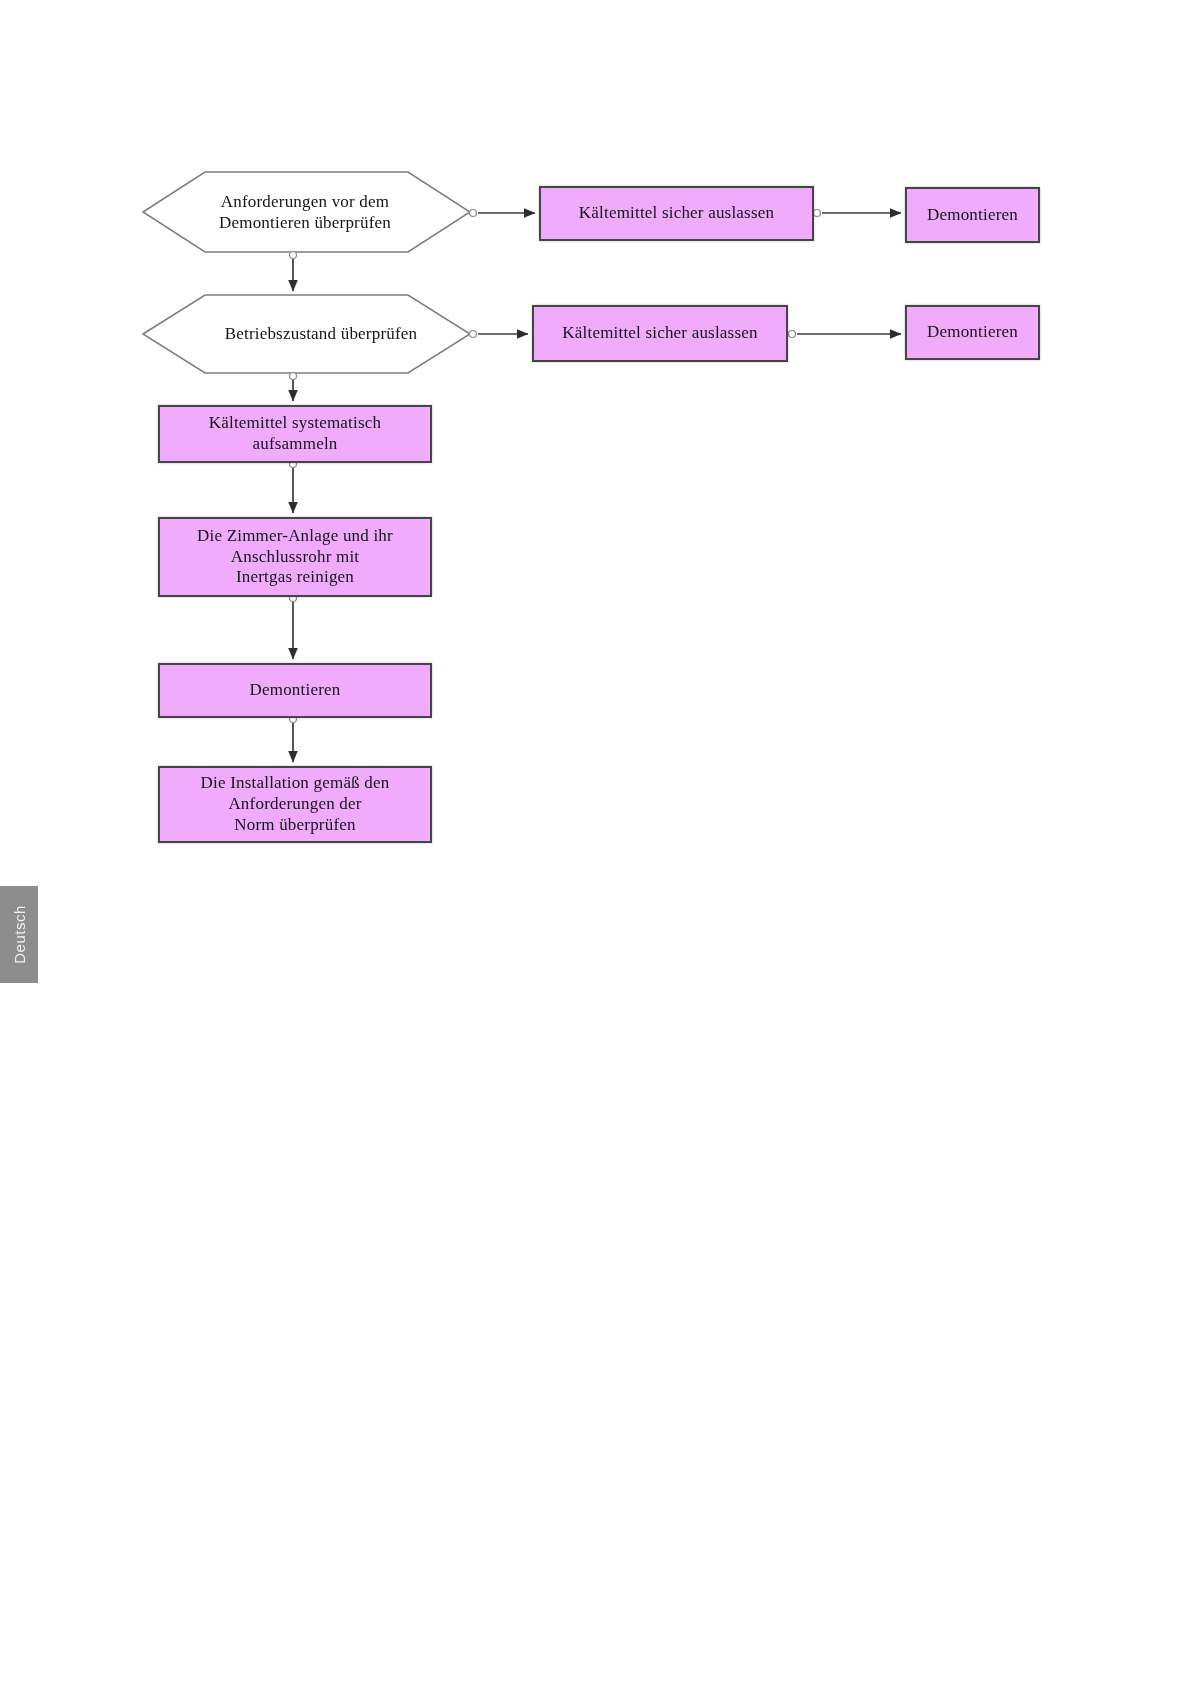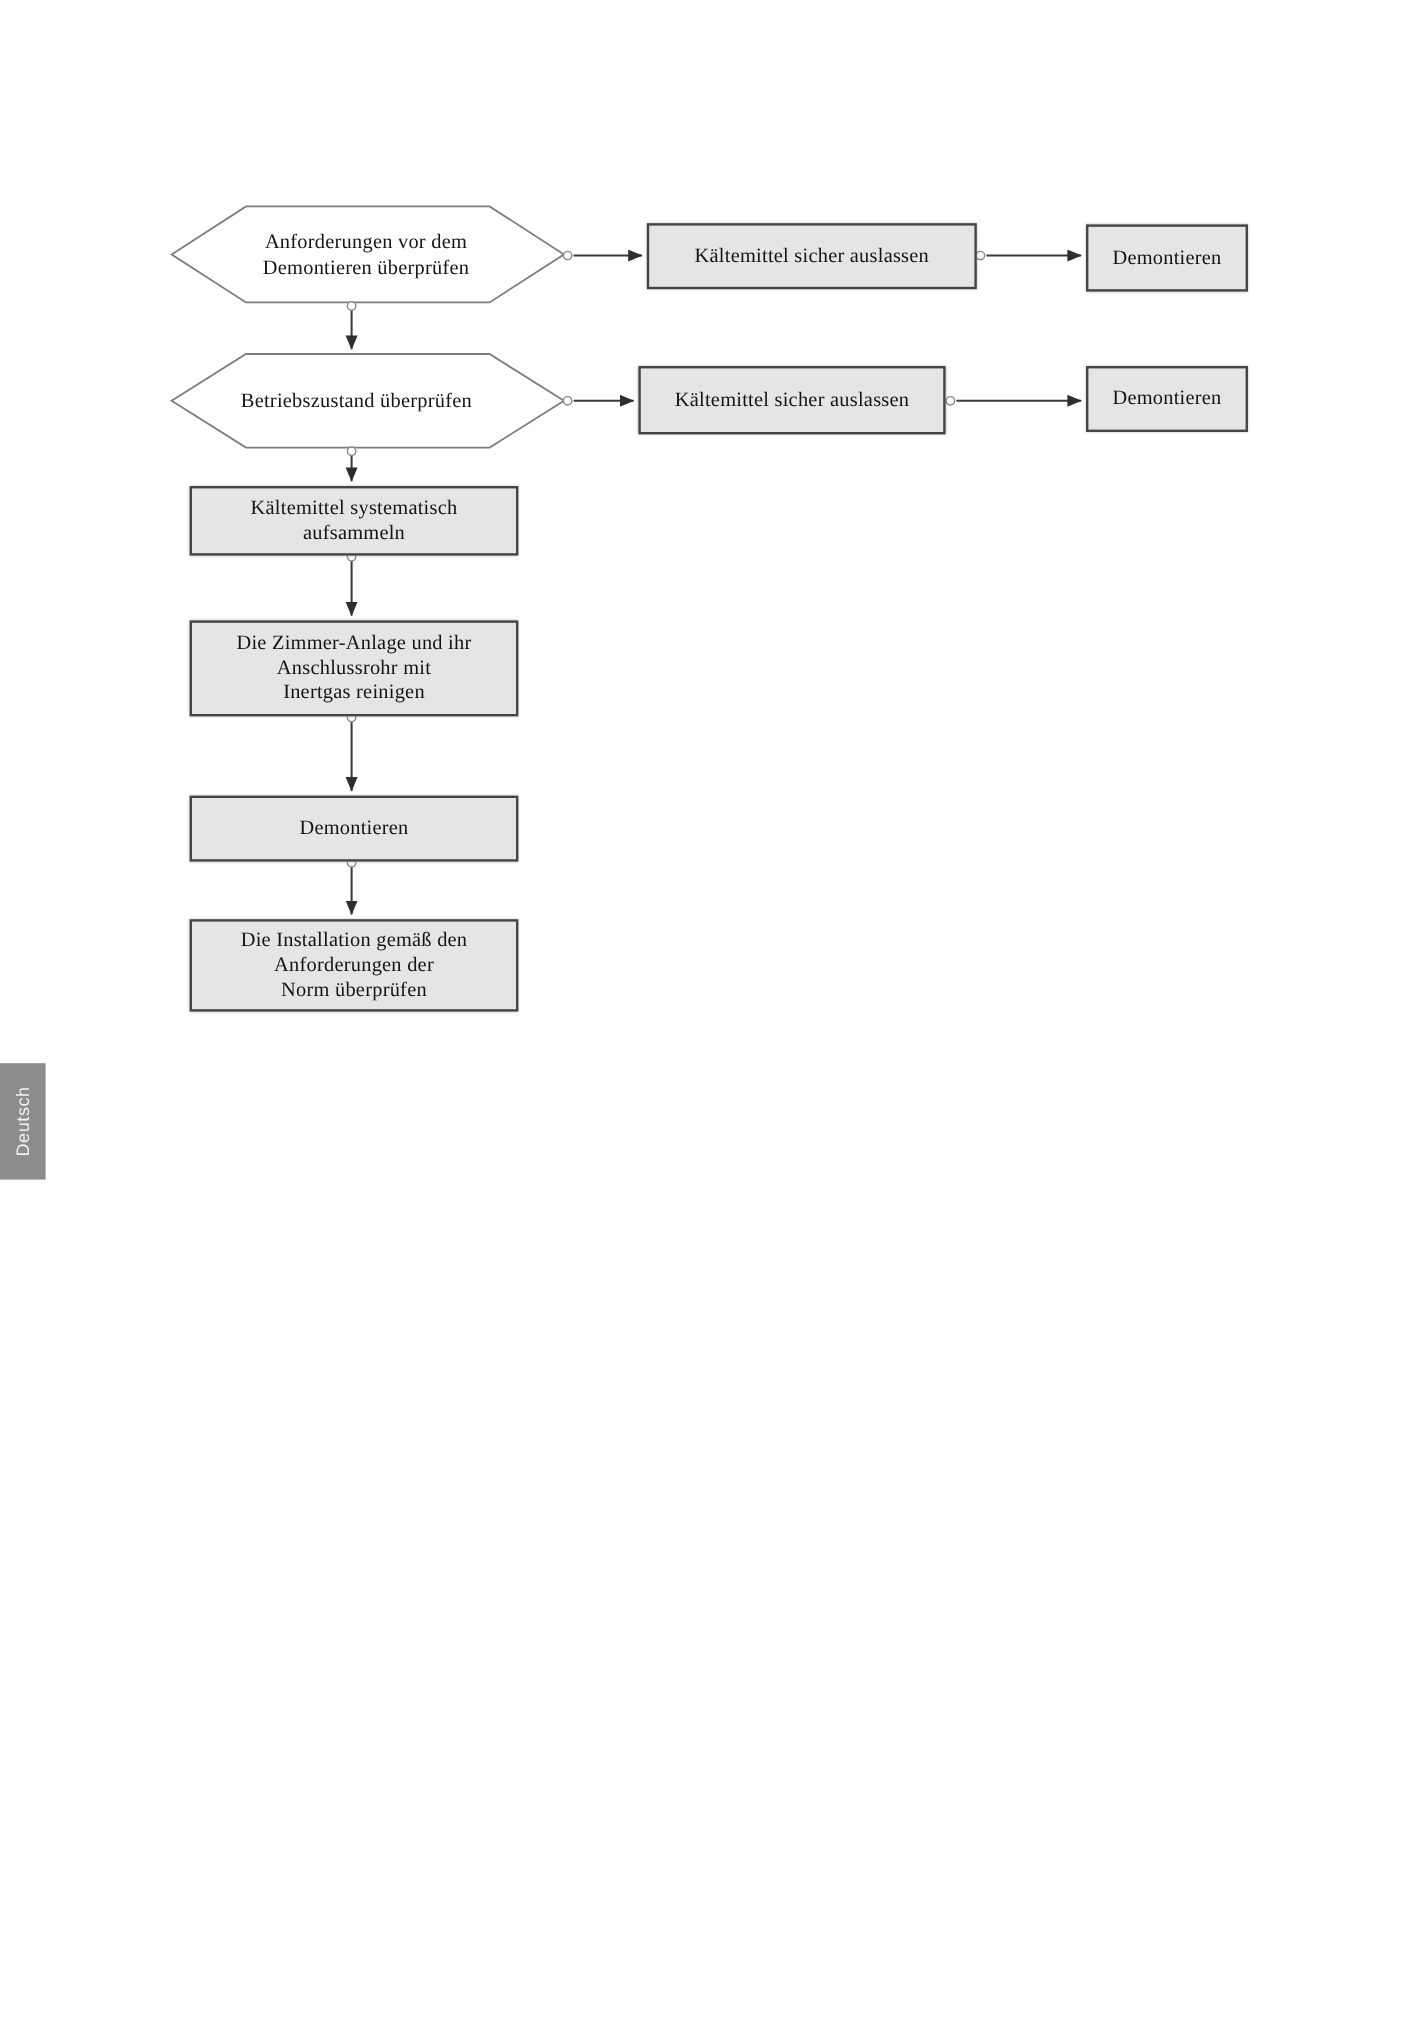--- a/index.html
+++ b/index.html
@@ -19,21 +19,21 @@
     position: absolute;
     left: 0;
     top: 0;
     width: 1190px;
     height: 900px;
   }
   .node-rect {
     position: absolute;
     box-sizing: border-box;
     border: 2px solid #454545;
-    background: #e5e5e5;
+    background: #f0abfc;
     box-shadow: 0 0 2px rgba(60,60,60,0.35);
     display: flex;
     align-items: center;
     justify-content: center;
     text-align: center;
     font-size: 17px;
     line-height: 1.22;
     color: #141414;
     white-space: pre-line;
     letter-spacing: 0.2px;
@@ -104,21 +104,21 @@
     <circle cx="473" cy="334" r="3.5" fill="#fdfdfd" stroke="#8a8a8a" stroke-width="1.2"></circle>
     <circle cx="293" cy="376" r="3.5" fill="#fdfdfd" stroke="#8a8a8a" stroke-width="1.2"></circle>
     <circle cx="792" cy="334" r="3.5" fill="#fdfdfd" stroke="#8a8a8a" stroke-width="1.2"></circle>
     <circle cx="293" cy="464" r="3.5" fill="#fdfdfd" stroke="#8a8a8a" stroke-width="1.2"></circle>
     <circle cx="293" cy="598" r="3.5" fill="#fdfdfd" stroke="#8a8a8a" stroke-width="1.2"></circle>
     <circle cx="293" cy="719" r="3.5" fill="#fdfdfd" stroke="#8a8a8a" stroke-width="1.2"></circle>
   </svg>
 
   <div class="hex-label" style="left:165px; top:178px; width:280px; height:68px;">Anforderungen vor dem
 Demontieren überprüfen</div>
-  <div class="hex-label" style="left:157px; top:300px; width:280px; height:68px;">Betriebszustand überprüfen</div>
+  <div class="hex-label" style="left:181px; top:300px; width:280px; height:68px;">Betriebszustand überprüfen</div>
 
   <div class="node-rect" style="left:539px; top:186px; width:275px; height:55px;">Kältemittel sicher auslassen</div>
   <div class="node-rect" style="left:905px; top:187px; width:135px; height:56px;">Demontieren</div>
 
   <div class="node-rect" style="left:532px; top:305px; width:256px; height:57px;">Kältemittel sicher auslassen</div>
   <div class="node-rect" style="left:905px; top:305px; width:135px; height:55px;">Demontieren</div>
 
   <div class="node-rect" style="left:158px; top:517px; width:274px; height:80px;">Die Zimmer-Anlage und ihr
 Anschlussrohr  mit
 Inertgas reinigen</div>

